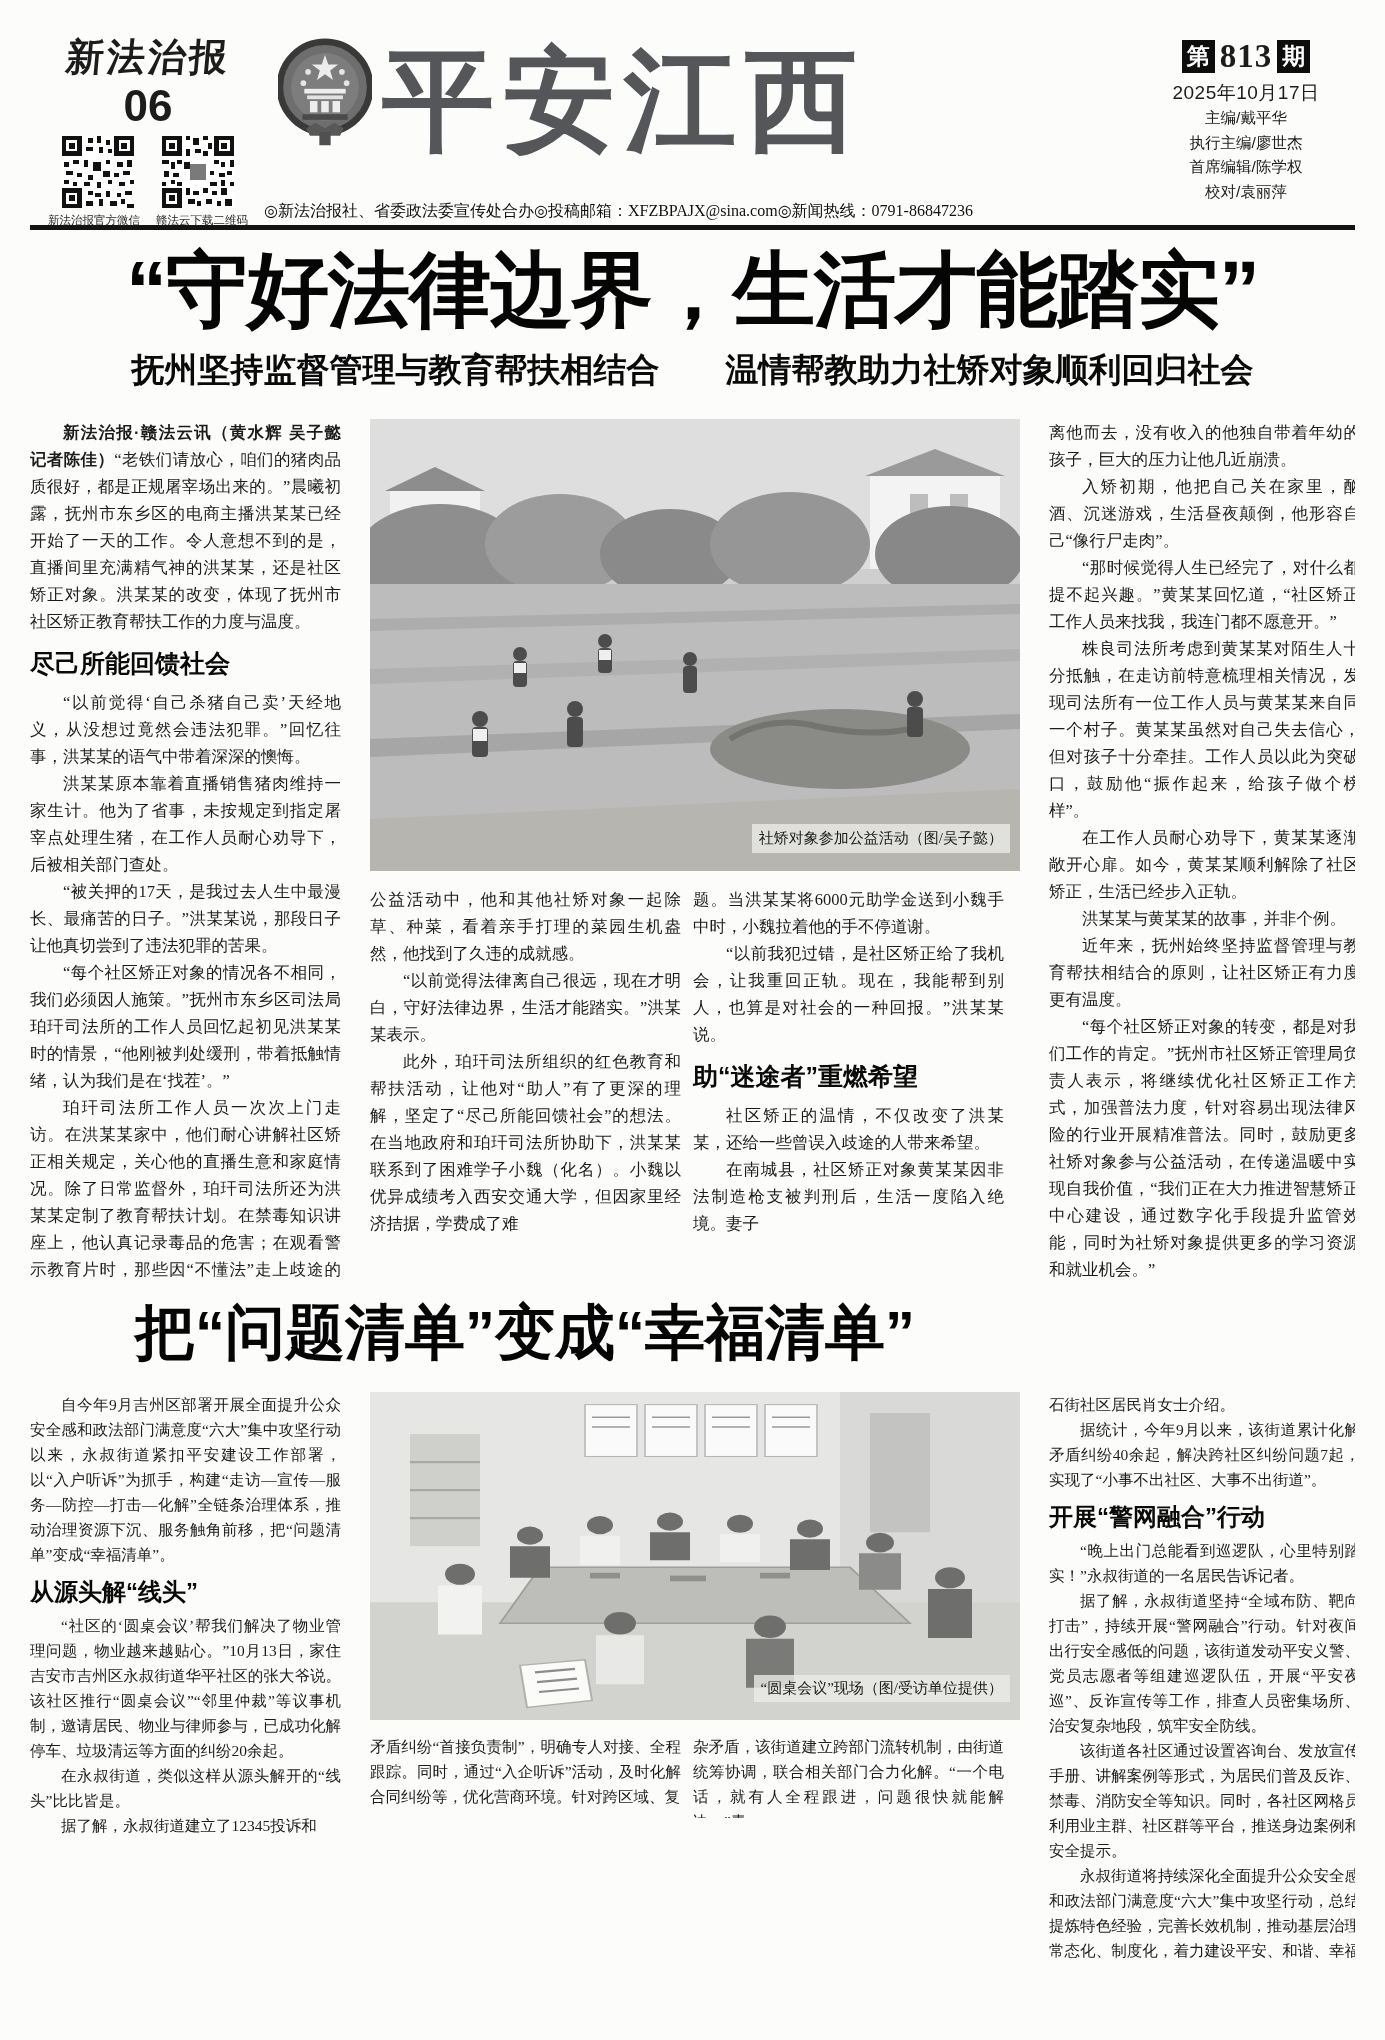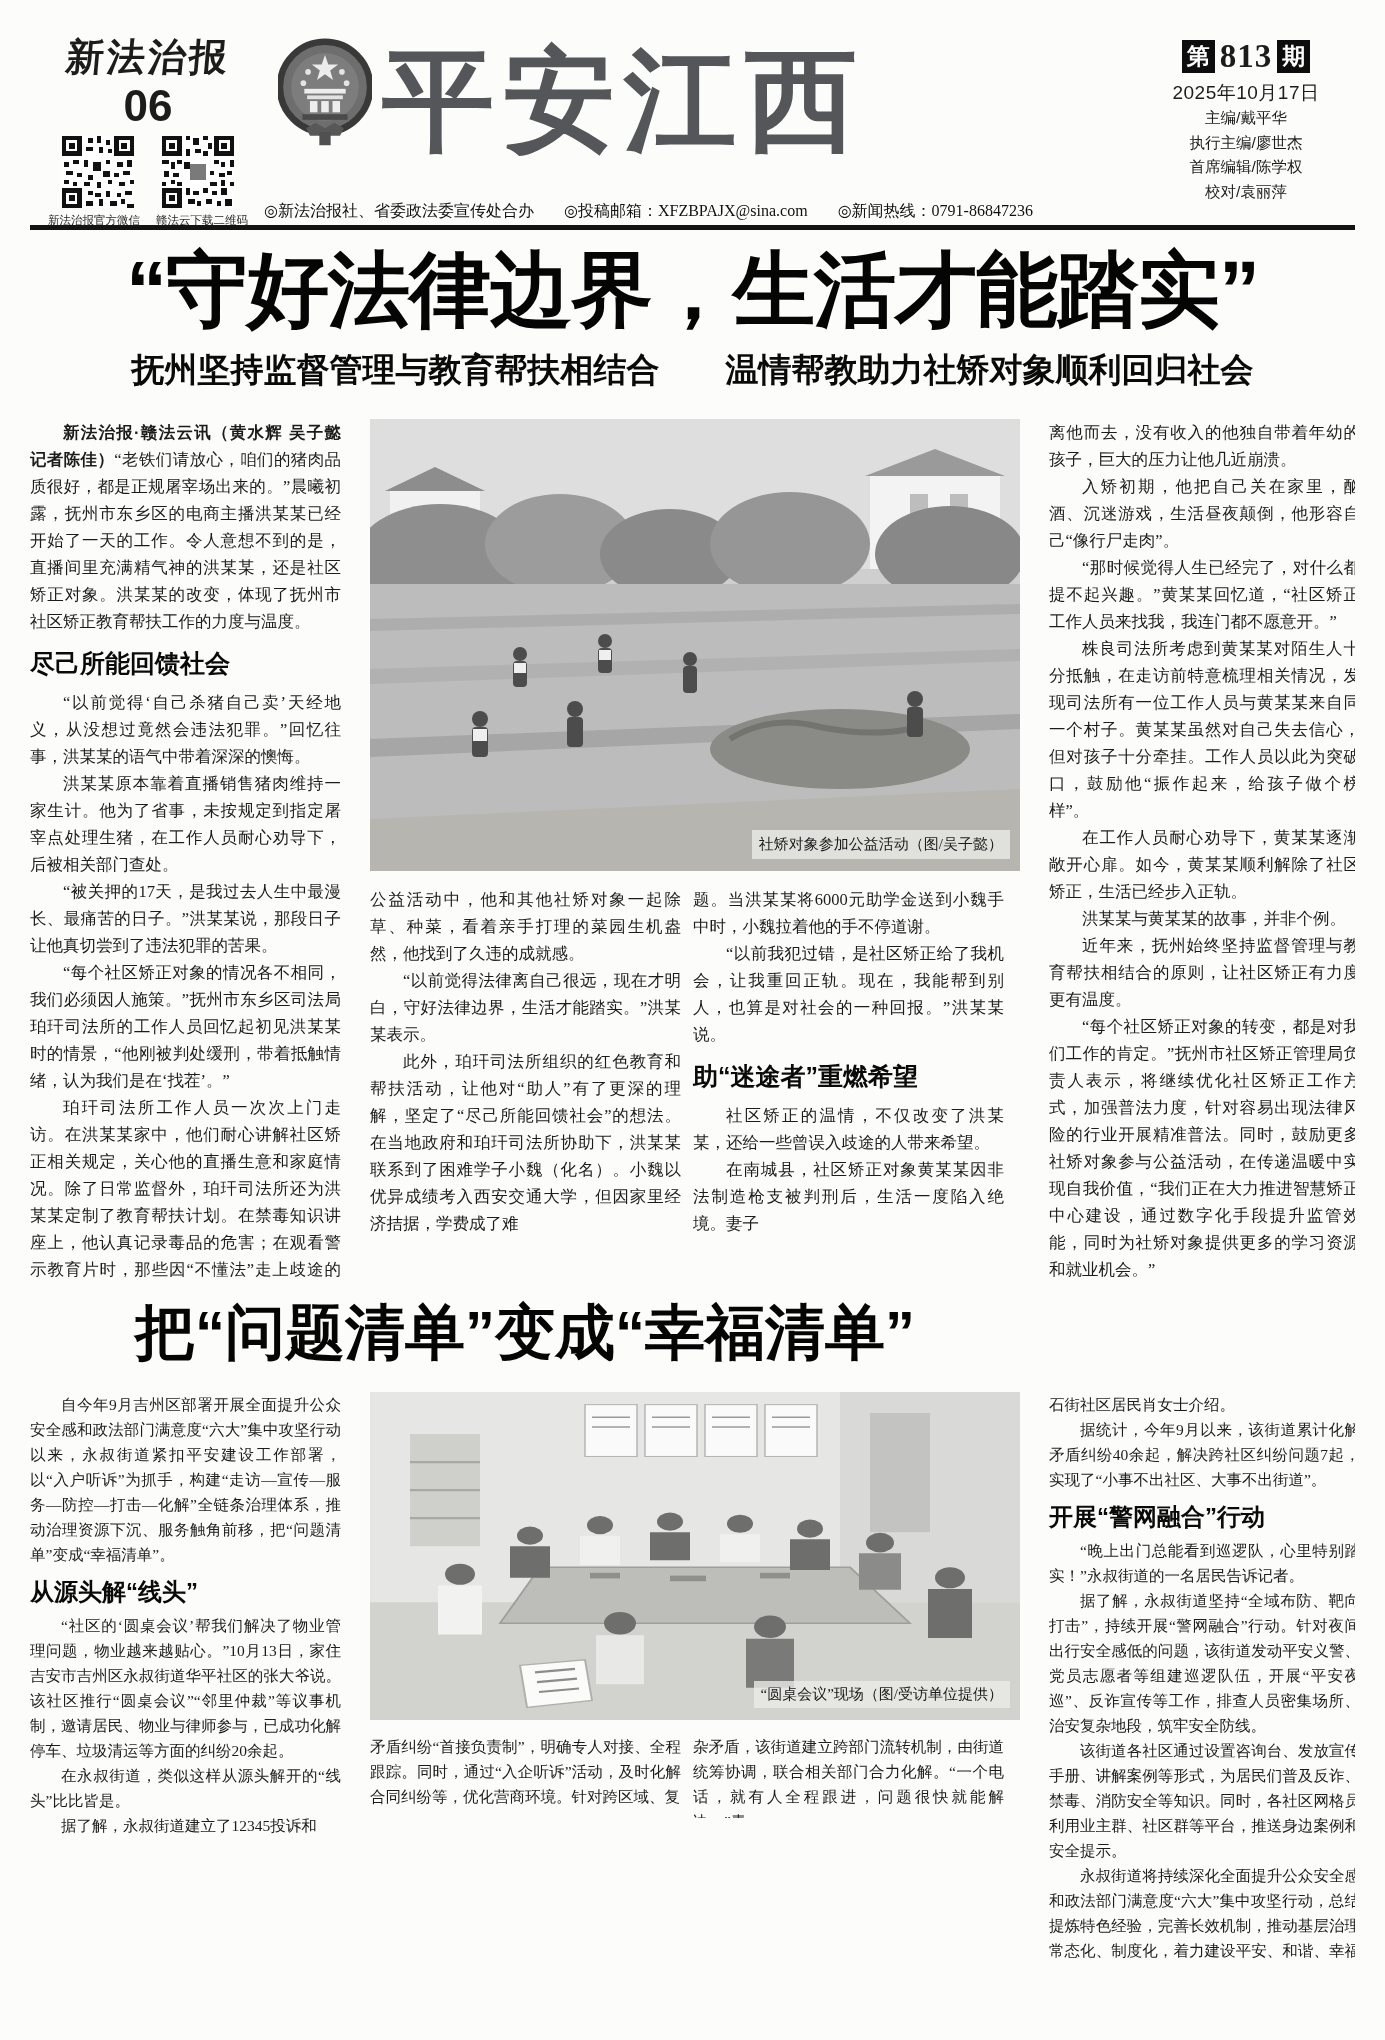--- a/index.html
+++ b/index.html
@@ -20,42 +20,42 @@
   .qr-labels { display:flex; gap:16px; justify-content:center; font-size:11.5px; color:#2a2a2a; margin-top:5px; white-space:nowrap; }
   .emblem { width:94px; flex:none; margin:4px 10px 0 12px; }
   .emblem svg { display:block; width:94px; height:128px; }
   .paper-title { font-size:112px; font-weight:bold; color:#55565a; letter-spacing:9px; line-height:1.1; margin-top:14px; white-space:nowrap; }
   .info { margin-left:auto; text-align:center; padding-top:12px; width:218px; flex:none; font-family:"Liberation Sans","DejaVu Sans",sans-serif; }
   .issue { display:flex; justify-content:center; align-items:center; gap:2px; }
   .issue .box { background:#0d0d0d; color:#fff; font-weight:bold; font-size:23px; width:33px; height:33px; line-height:33px; text-align:center; }
   .issue .num { font-family:"Liberation Serif","DejaVu Serif",serif; font-size:33px; font-weight:bold; padding:0 3px; letter-spacing:1px; }
   .date { font-size:19px; margin-top:5px; letter-spacing:0.5px; }
   .ed { font-size:15.5px; line-height:24.5px; }
-  .orgline { position:absolute; left:234px; bottom:0px; display:flex; gap:30px; font-size:16px; white-space:nowrap; color:#101010; }
+  .orgline { position:absolute; left:234px; bottom:0px; display:flex; font-size:16px; white-space:nowrap; color:#101010; }
   .rule { height:5px; background:#141414; margin-top:3px; }
   
   .h1 { font-family:"Liberation Sans","DejaVu Sans",sans-serif; font-size:82px; font-weight:900; text-align:center; line-height:1.12; margin-top:14px; white-space:nowrap; color:#050505; letter-spacing:-1px; }
   .sub1 { font-family:"Liberation Sans","DejaVu Sans",sans-serif; font-size:33px; font-weight:bold; text-align:center; margin-top:12px; color:#0a0a0a; }
   
   .bod { display:flex; gap:29px; }
   .bod1 { margin-top:26px; height:858px; overflow:hidden; font-size:16.5px; line-height:27px; }
   .bod2 { margin-top:18px; height:566px; overflow:hidden; font-size:15.5px; line-height:25px; }
   .col { width:311px; flex:none; text-align:justify; }
   .mid { width:650px; flex:none; }
   p { text-indent:2em; }
   p.cont { text-indent:0; }
   .lead b { font-family:"Liberation Sans","DejaVu Sans",sans-serif; }
   .xhead { font-family:"Liberation Sans","DejaVu Sans",sans-serif; font-size:25px; font-weight:bold; text-indent:0; margin:15px 0 12px; color:#0a0a0a; text-align:left; }
   .bod2 .xhead { font-size:24px; margin:12px 0 9px; }
   
   .photo { position:relative; width:650px; background:#cfcfcf; overflow:hidden; }
   .photo1 { height:452px; }
   .photo2 { height:328px; }
   .photo svg { display:block; width:100%; height:100%; }
-  .cap { position:absolute; right:10px; bottom:12px; font-size:15px; color:#1a1a1a; background:rgba(236,236,232,0.78); padding:1px 7px; text-indent:0; }
+  .cap { position:absolute; right:10px; bottom:18px; font-size:15px; color:#1a1a1a; background:rgba(236,236,232,0.78); padding:1px 7px; text-indent:0; }
   .midcols { display:flex; gap:12px; overflow:hidden; }
   .midcols1 { margin-top:15px; height:365px; }
   .midcols2 { margin-top:14px; height:84px; }
   .midcol { width:311px; flex:none; text-align:justify; }
   
   .h2wrap { width:990px; text-align:center; margin-top:16px; }
   .h2 { font-family:"Liberation Sans","DejaVu Sans",sans-serif; font-size:60px; font-weight:900; white-space:nowrap; color:#050505; }
   .sub2 { font-family:"Liberation Sans","DejaVu Sans",sans-serif; font-size:28px; font-weight:bold; margin-top:10px; color:#0a0a0a; }
 </style>
 </head>

